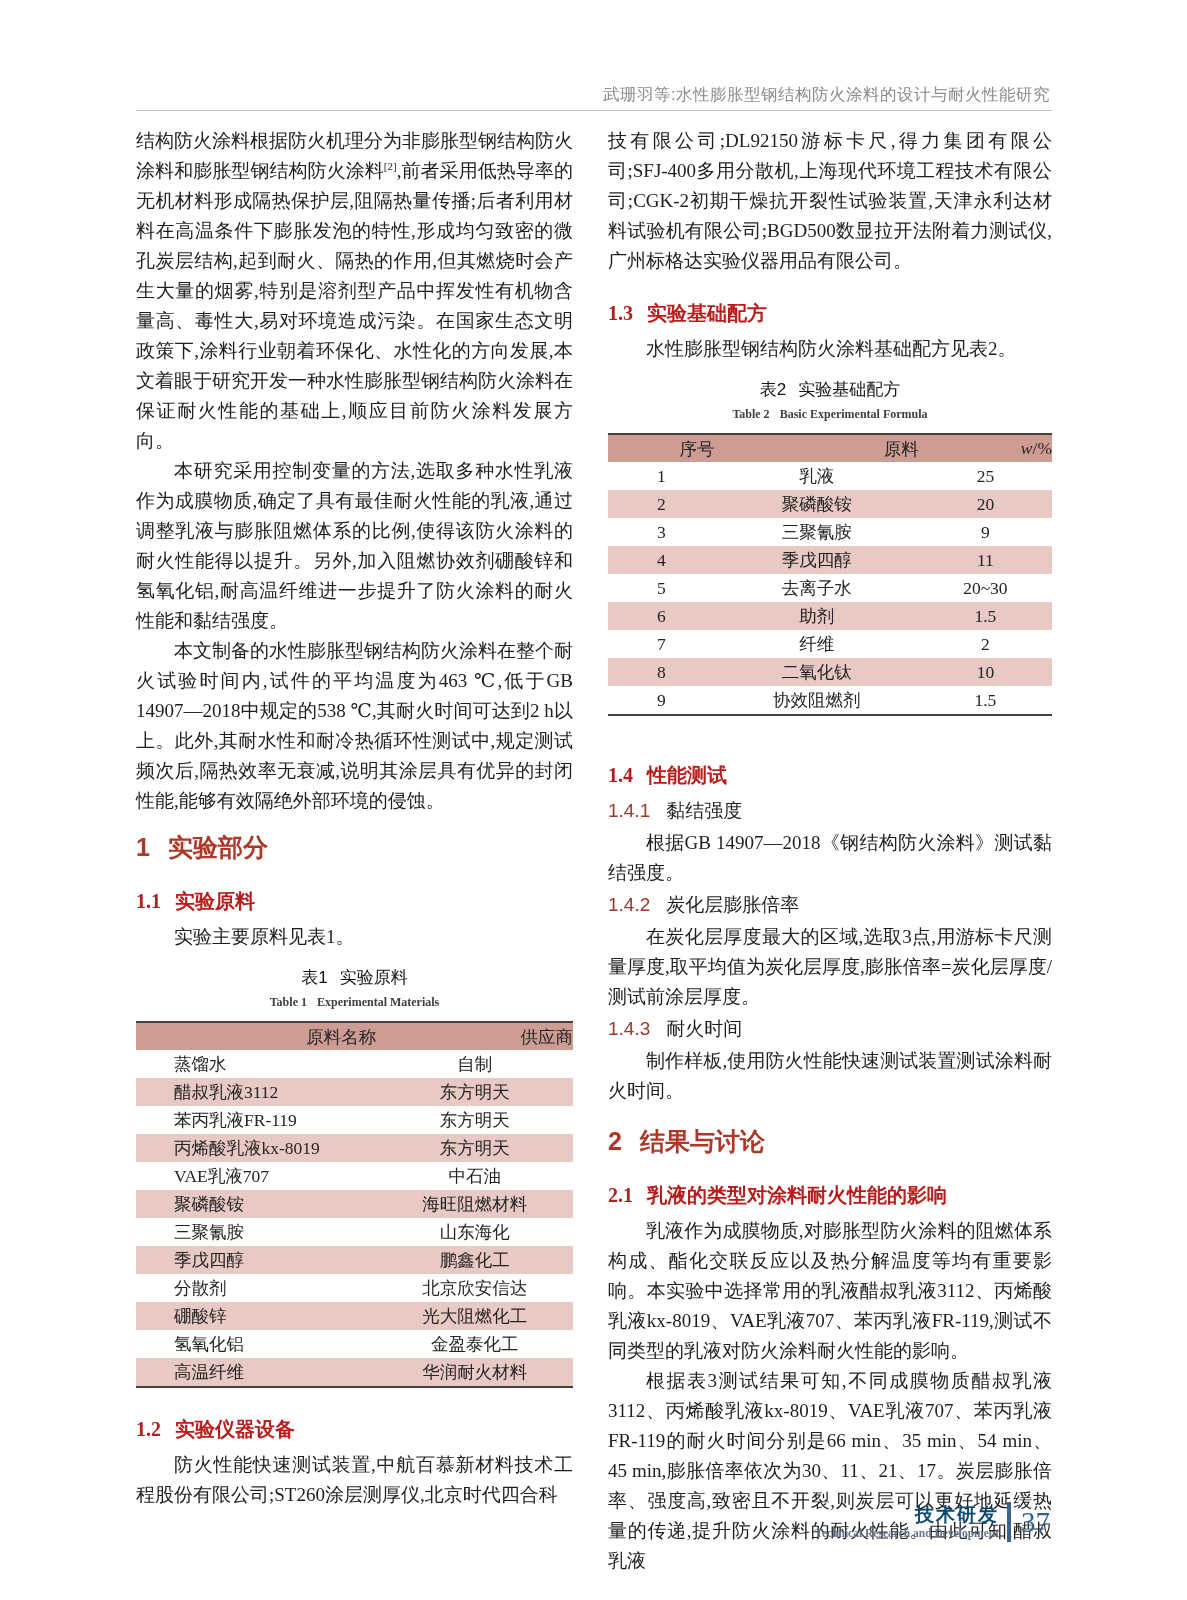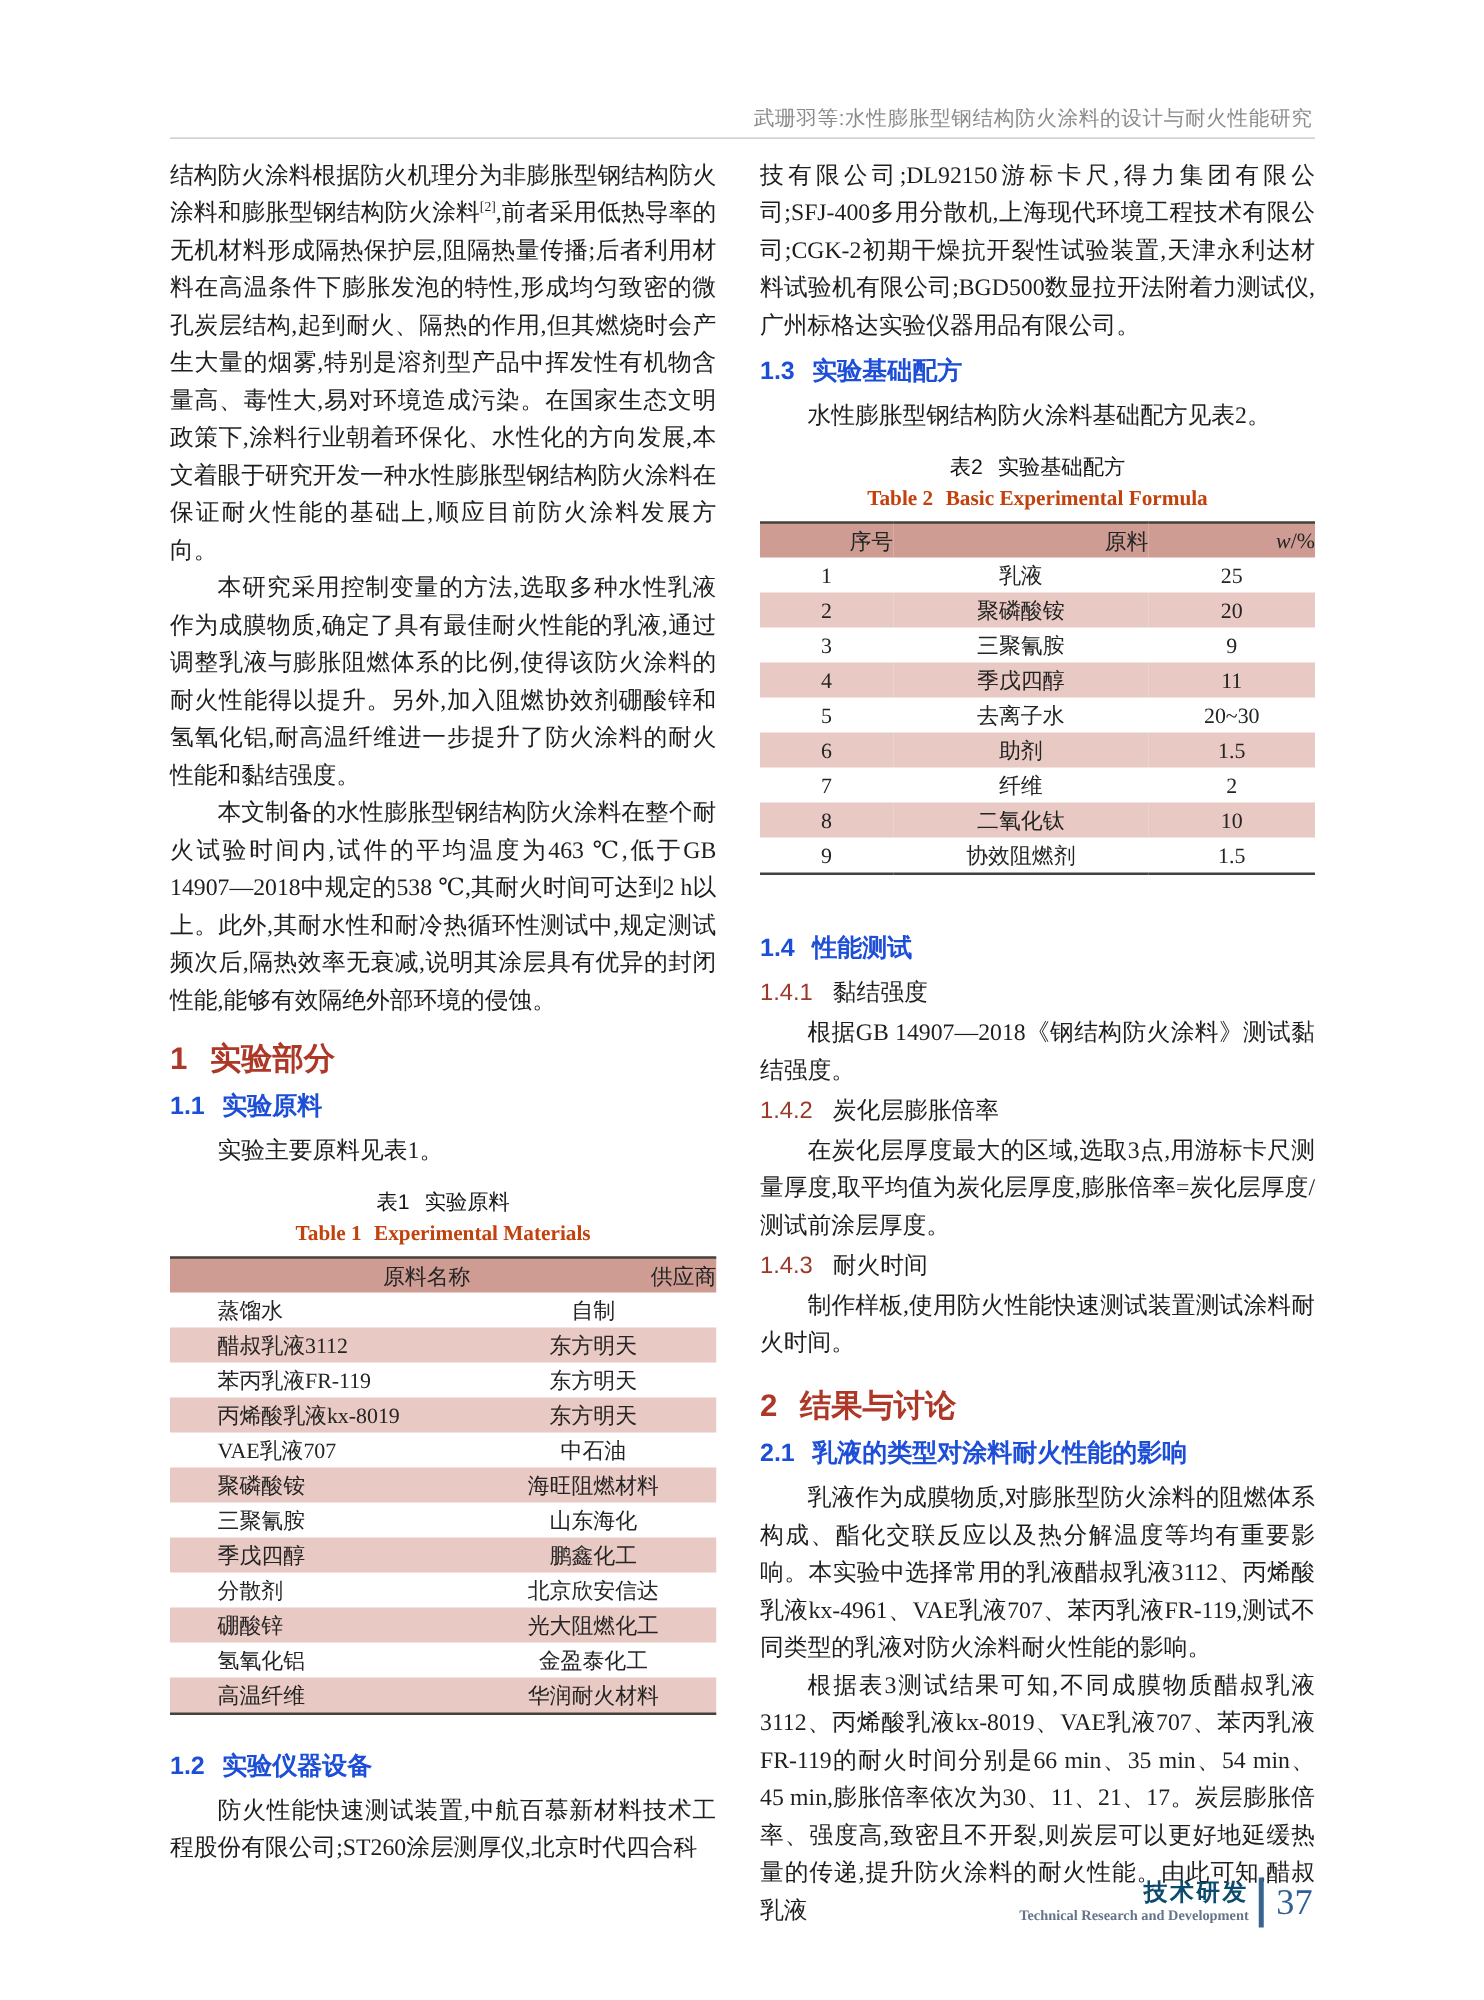--- a/index.html
+++ b/index.html
@@ -11,30 +11,30 @@
   .head-rule{position:absolute;top:110px;left:136px;width:916px;height:1px;background:#c3c3c3;}
   .col{position:absolute;top:126px;}
   .col-left{left:136px;width:437px;}
   .col-right{left:608px;width:444px;}
   p.body{margin:0;font-size:19px;line-height:30px;text-align:justify;color:#1e1e1e;text-indent:2em;}
   p.body.cont{text-indent:0;}
   sup.ref{font-size:11px;line-height:0;}
   .h1{margin:14px 0 6px;font-family:"Liberation Sans","DejaVu Sans",sans-serif;font-weight:bold;
       color:#ad3827;font-size:25px;line-height:34px;}
   .h1 .num{margin-right:18px;}
-  .h2{margin:6px 0 6px;font-family:Liberation Sans, sans-serif;font-weight:bold;
-      color:#1d4ed8;font-size:20px;line-height:30px;}
+  .h2{margin:22px 0 6px;font-family:Liberation Serif, serif;font-weight:bold;
+      color:#b91c1c;font-size:20px;line-height:30px;}
   .h2 .num{margin-right:14px;}
   .h3{margin:2px 0;font-size:19px;line-height:30px;color:#1e1e1e;font-weight:normal;}
   .h3 .num{color:#9c382a;font-family:"Liberation Sans","DejaVu Sans",sans-serif;margin-right:16px;}
   .tcap{text-align:center;margin-top:14px;}
   .tcap .cn{font-family:"Liberation Sans","DejaVu Sans",sans-serif;font-weight:normal;
       font-size:17px;line-height:24px;color:#141414;}
   .tcap .cn .cap-label{margin-right:12px;}
-  .tcap .en{font-weight:bold;font-size:17px;line-height:25px;color:#c2410c;}
+  .tcap .en{font-weight:bold;font-size:12px;line-height:25px;color:#404040;}
   .tcap .en .cap-label{margin-right:10px;}
   table.dtable{width:100%;border-collapse:collapse;margin-top:6px;font-size:17.5px;color:#242424;
       border-top:2px solid #45413c;border-bottom:2px solid #45413c;}
   table.dtable th{background:#cf9c94;font-weight:normal;height:27px;text-align:right;padding:0;}
   table.dtable td{height:28px;text-align:center;padding:0;}
   table.dtable tr.alt{background:#e9c9c3;}
   #table1 td.c1{text-align:left;padding-left:38px;}
   #table1 col.w1{width:55%;} #table1 col.w2{width:45%;}
   #table2 col.w1{width:24%;} #table2 col.w2{width:46%;} #table2 col.w3{width:30%;}
   .ital{font-style:italic;}
@@ -214,21 +214,21 @@
     <p class="body">根据GB 14907—2018《钢结构防火涂料》测试黏结强度。</p>
 
     <div class="h3"><span class="num">1.4.2</span><span>炭化层膨胀倍率</span></div>
     <p class="body">在炭化层厚度最大的区域,选取3点,用游标卡尺测量厚度,取平均值为炭化层厚度,膨胀倍率=炭化层厚度/测试前涂层厚度。</p>
 
     <div class="h3"><span class="num">1.4.3</span><span>耐火时间</span></div>
     <p class="body">制作样板,使用防火性能快速测试装置测试涂料耐火时间。</p>
 
     <div class="h1" style="margin-top:18px;"><span class="num">2</span><span>结果与讨论</span></div>
     <div class="h2"><span class="num">2.1</span><span>乳液的类型对涂料耐火性能的影响</span></div>
-    <p class="body">乳液作为成膜物质,对膨胀型防火涂料的阻燃体系构成、酯化交联反应以及热分解温度等均有重要影响。本实验中选择常用的乳液醋叔乳液3112、丙烯酸乳液kx-4961、VAE乳液707、苯丙乳液FR-119,测试不同类型的乳液对防火涂料耐火性能的影响。</p>
+    <p class="body">乳液作为成膜物质,对膨胀型防火涂料的阻燃体系构成、酯化交联反应以及热分解温度等均有重要影响。本实验中选择常用的乳液醋叔乳液3112、丙烯酸乳液kx-8019、VAE乳液707、苯丙乳液FR-119,测试不同类型的乳液对防火涂料耐火性能的影响。</p>
     <p class="body">根据表3测试结果可知,不同成膜物质醋叔乳液3112、丙烯酸乳液kx-8019、VAE乳液707、苯丙乳液FR-119的耐火时间分别是66 min、35 min、54 min、45 min,膨胀倍率依次为30、11、21、17。炭层膨胀倍率、强度高,致密且不开裂,则炭层可以更好地延缓热量的传递,提升防火涂料的耐火性能。由此可知,醋叔乳液</p>
   </div>
 
   <div class="footer">
     <div class="labels">
       <div class="cn">技术研发</div>
       <div class="en">Technical Research and Development</div>
     </div>
     <div class="bar"></div>
     <div class="pageno">37</div>

